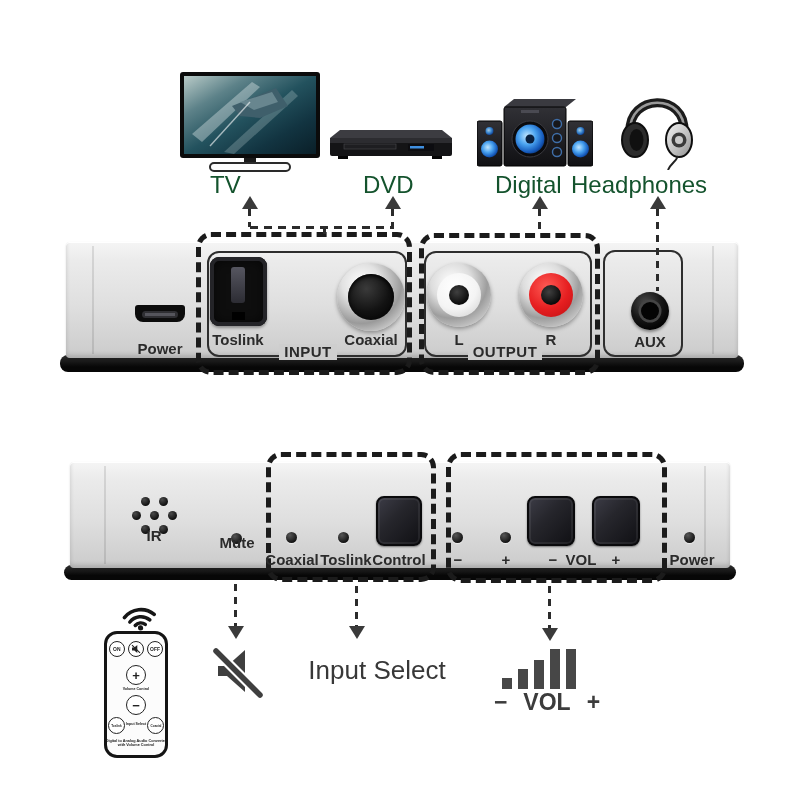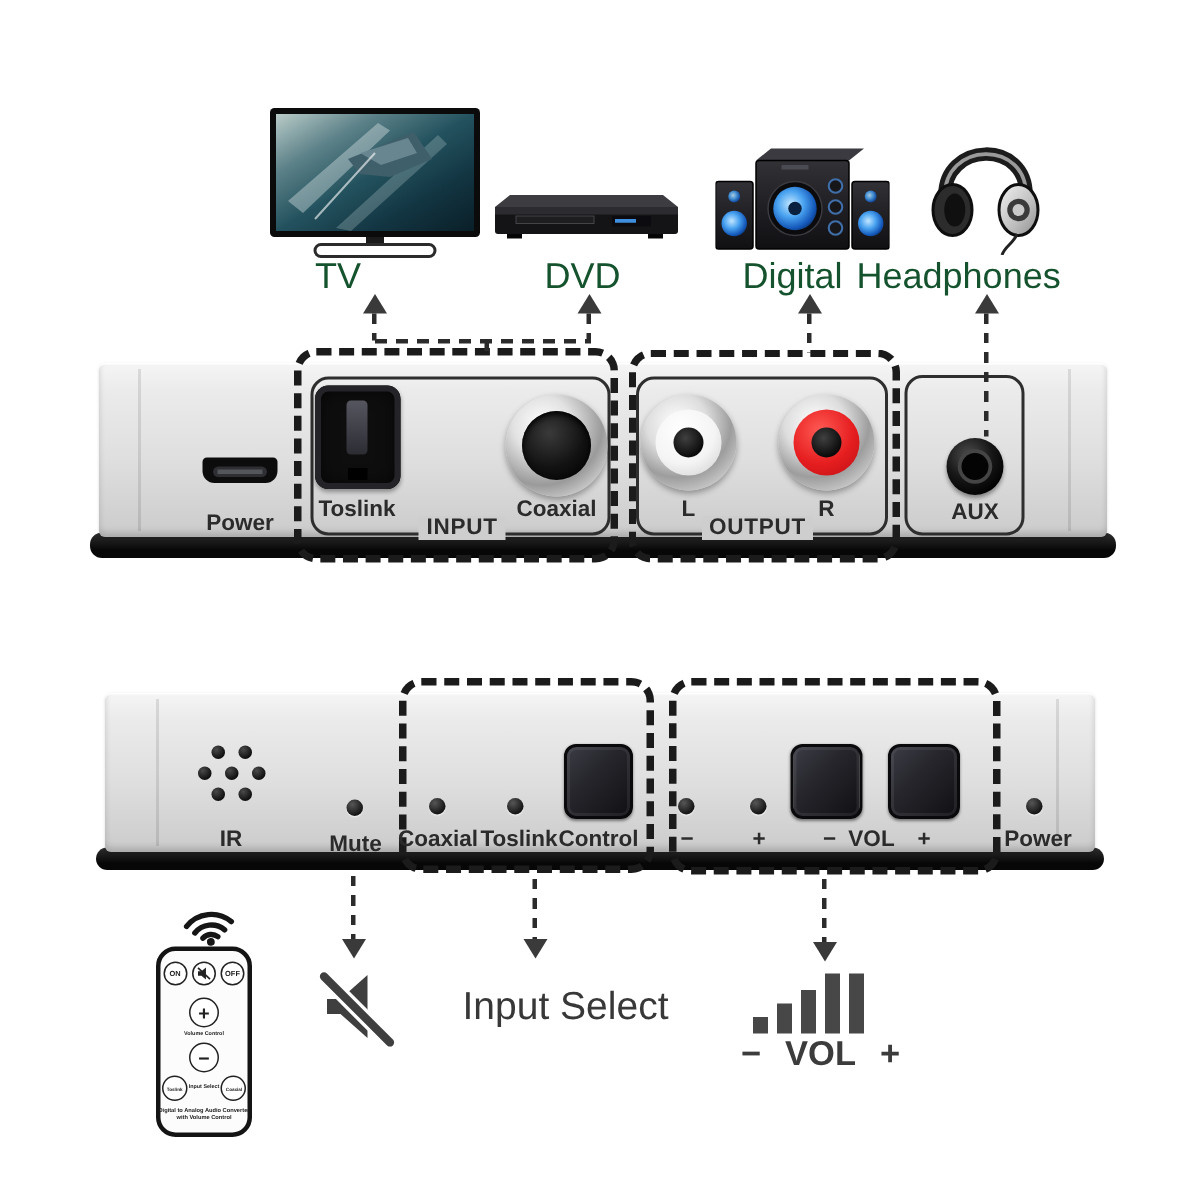--- a/index.html
+++ b/index.html
@@ -268,24 +268,24 @@
 
   <div class="abs" style="left:130px;top:492px;width:48px;height:46px;z-index:5">
     <div class="irdot" style="left:10.5px;top:4.5px"></div>
     <div class="irdot" style="left:28.5px;top:4.5px"></div>
     <div class="irdot" style="left:1.5px;top:18.5px"></div>
     <div class="irdot" style="left:19.5px;top:18.5px"></div>
     <div class="irdot" style="left:37.5px;top:18.5px"></div>
     <div class="irdot" style="left:10.5px;top:32.5px"></div>
     <div class="irdot" style="left:28.5px;top:32.5px"></div>
   </div>
-  <div class="lbl" style="left:130px;top:551px;width:48px">IR</div>
+  <div class="lbl" style="left:130px;top:527px;width:48px">IR</div>
 
   <div class="led" style="left:231px;top:533px"></div>
-  <div class="lbl" style="left:211px;top:554px;width:52px">Mute</div>
+  <div class="lbl" style="left:211px;top:534px;width:52px">Mute</div>
 
   <div class="dashbox" style="left:266px;top:452px;width:170px;height:130px"></div>
   <div class="led" style="left:286px;top:532px"></div>
   <div class="lbl" style="left:262px;top:551px;width:60px">Coaxial</div>
   <div class="led" style="left:338px;top:532px"></div>
   <div class="lbl" style="left:317px;top:551px;width:58px">Toslink</div>
   <div class="pbtn" style="left:376px;top:496px;width:46px;height:50px"></div>
   <div class="lbl" style="left:369px;top:551px;width:60px">Control</div>
 
   <div class="dashbox" style="left:446px;top:452px;width:221px;height:131px"></div>

